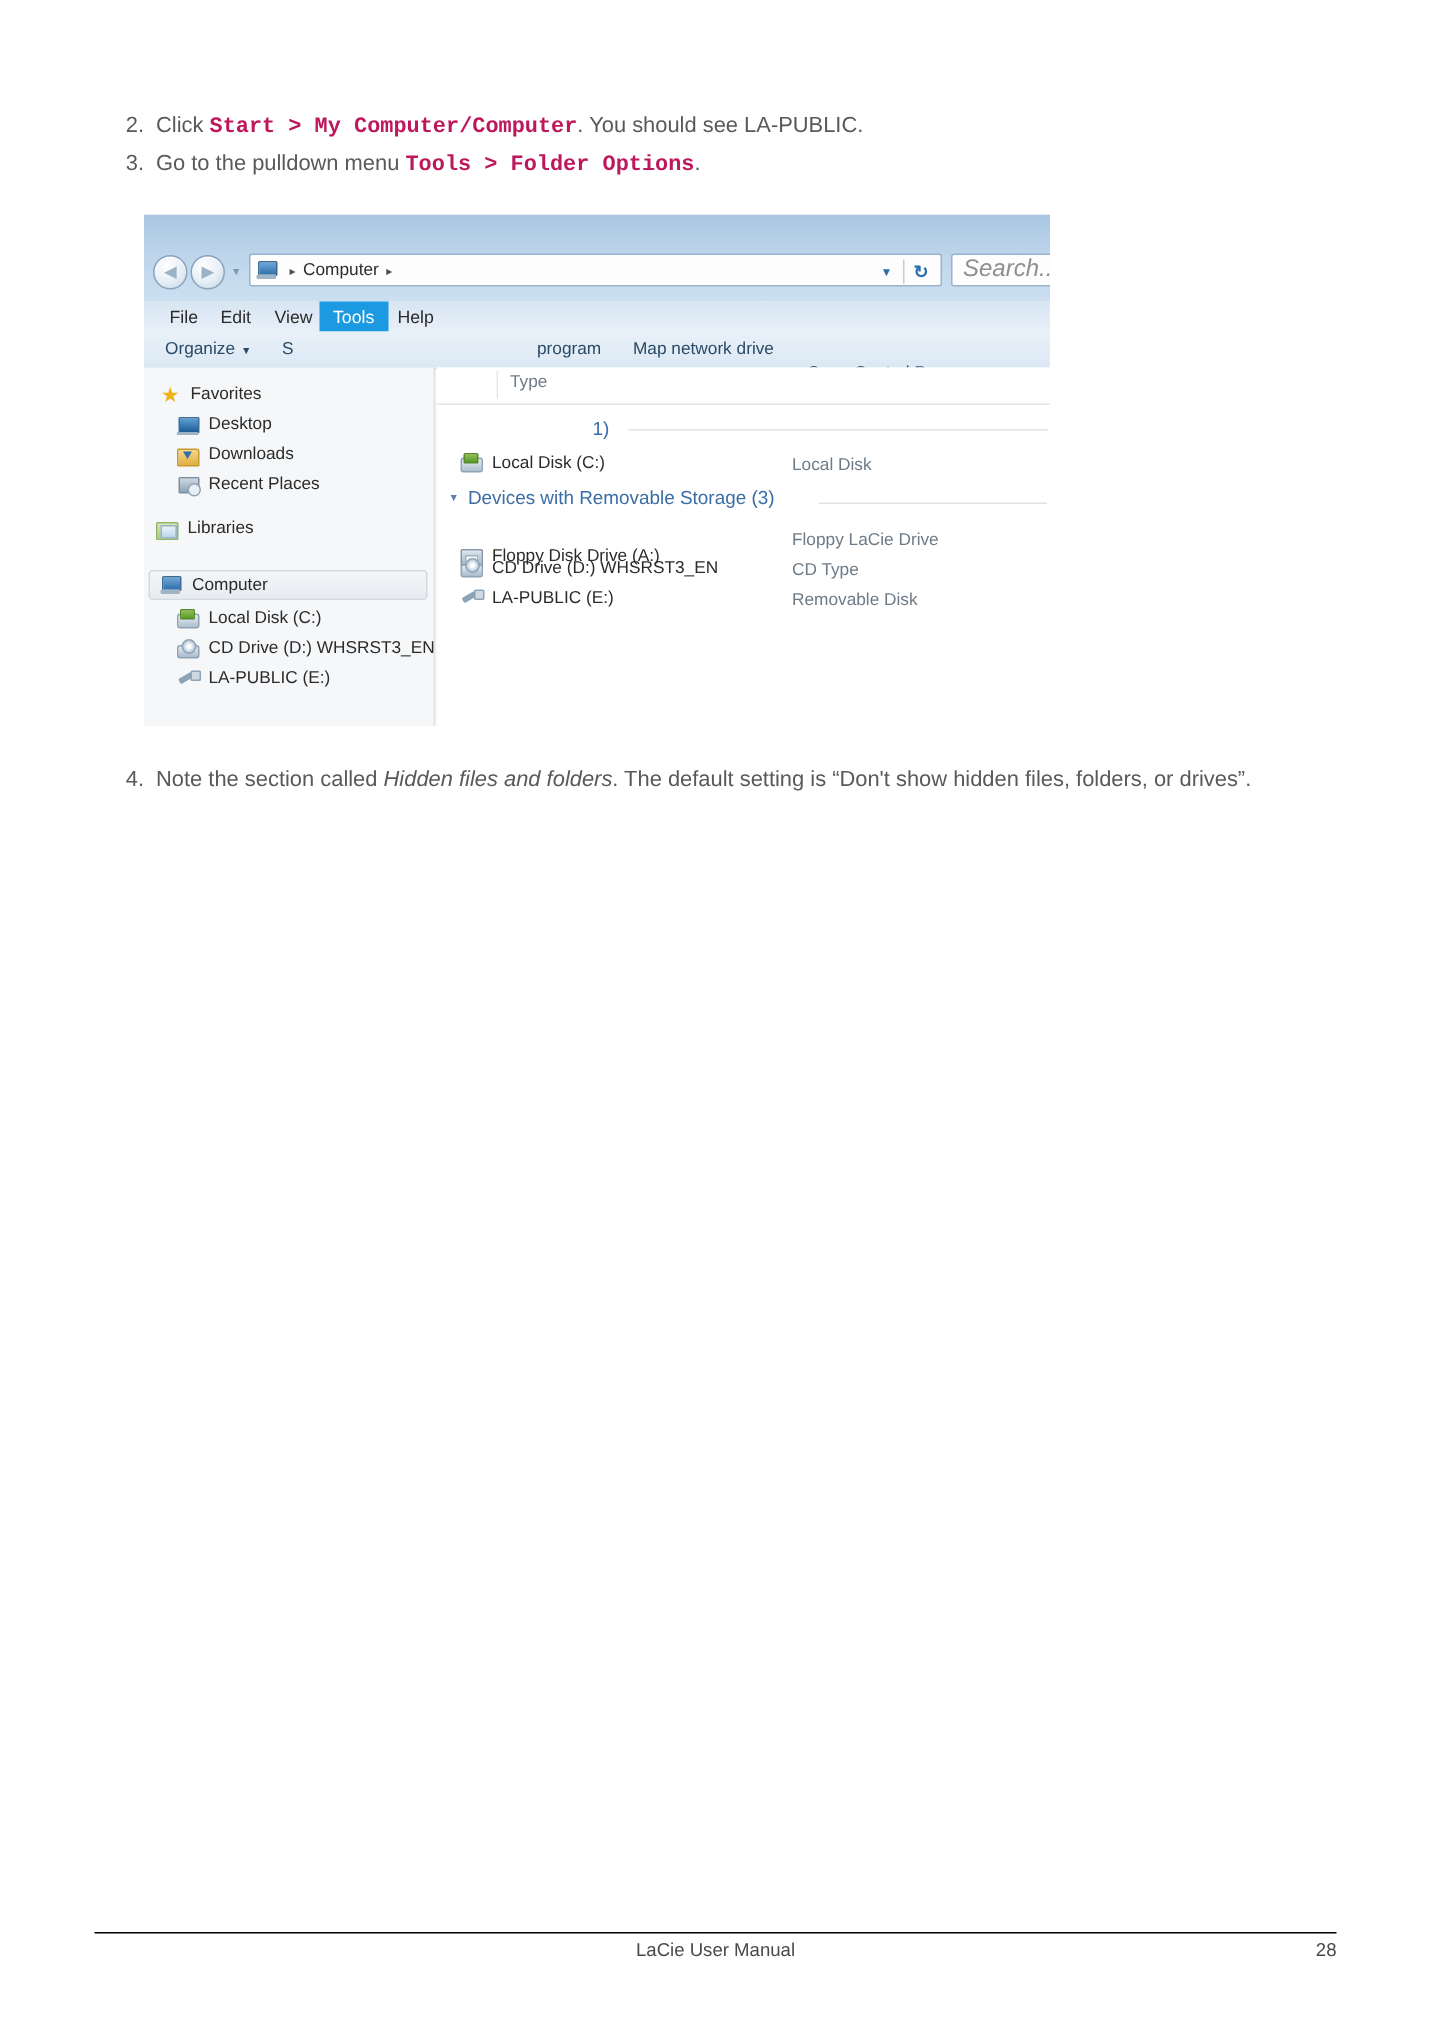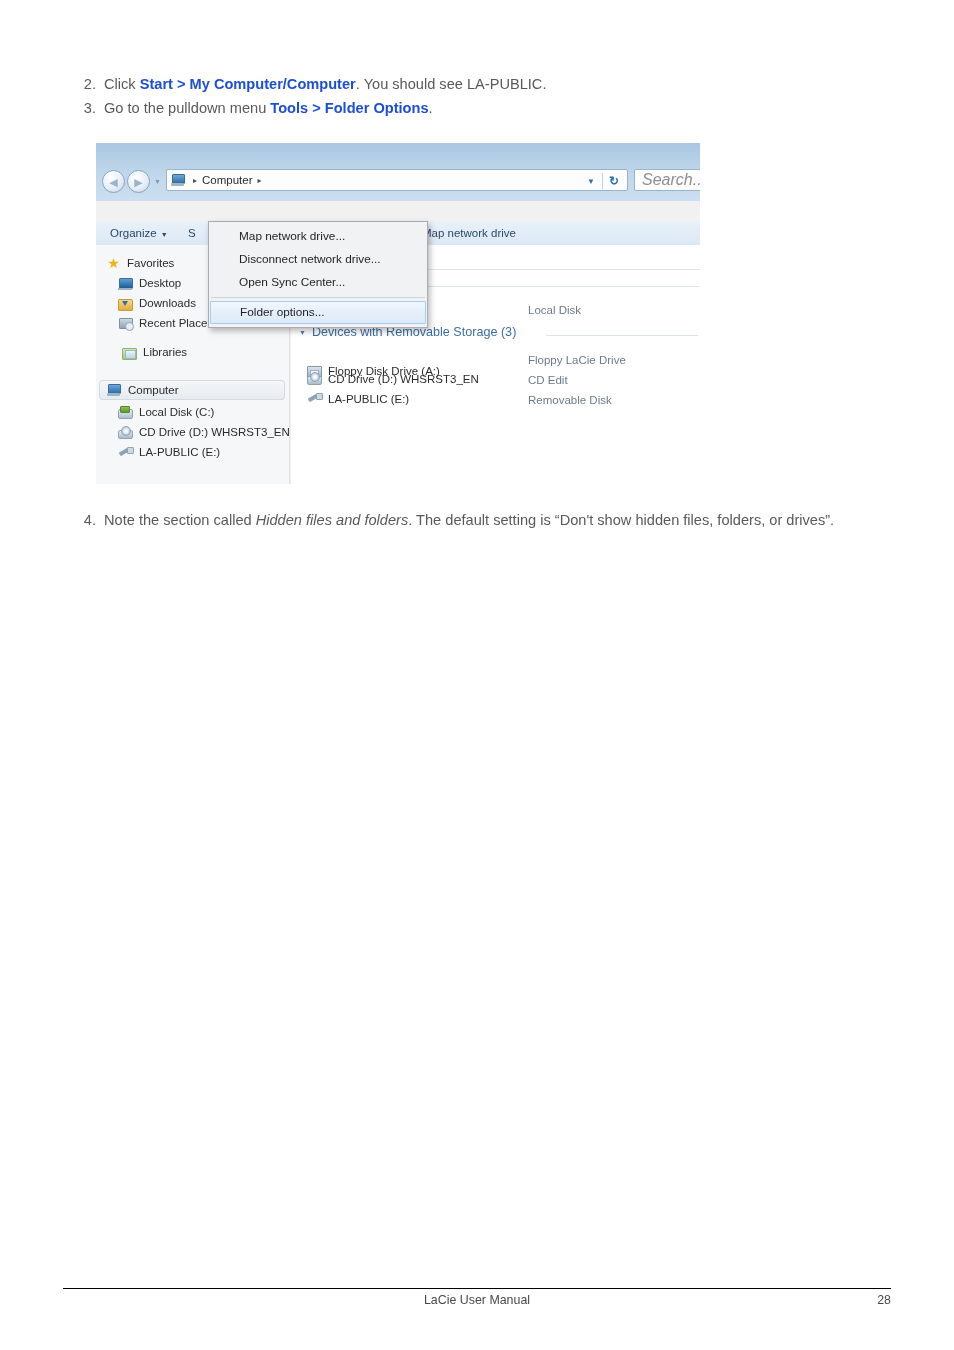--- a/index.html
+++ b/index.html
@@ -39,21 +39,21 @@
   .step .num {
     width: 24px;
     flex: 0 0 24px;
     text-align: right;
     padding-right: 8px;
     color: #59595b;
   }
   .step .txt {
     flex: 1 1 auto;
   }
-  .step b { font-weight: bold; color: #1d4ed8; }
+  .step b { font-weight: bold; color: #be185d; font-family: Liberation Mono, monospace; }
   .step i { font-style: italic; }
 
   .steps-late {
     position: absolute;
     left: 72px;
     top: 508px;
     width: 820px;
   }
 
   
@@ -467,20 +467,27 @@
           <span class="addr-sep"></span>
           <span class="refresh">↻</span>
         </div>
       </div>
 
       <div class="search-box">
         <span>Search...</span>
       </div>
     </div>
 
+    <div class="menubar">
+      <div class="menu-item" style="left:8px;">File</div>
+      <div class="menu-item" style="left:42px;">Edit</div>
+      <div class="menu-item" style="left:78px;">View</div>
+      <div class="menu-item active" style="left:117px;">Tools</div>
+      <div class="menu-item" style="left:160px;">Help</div>
+    </div>
 
     <div class="toolbar">
       <div class="tb-item" style="left:14px;"><span>Organize</span><span class="tb-caret">▼</span></div>
       <div class="tb-item" style="left:92px;">S</div>
       <div class="tb-item" style="left:262px;">program</div>
       <div class="tb-item" style="left:326px;">Map network drive</div>
       <div class="tb-item" style="left:442px;margin-top:16px;">Open Control Pa</div>
     </div>
 
     <div class="pane-left">
@@ -502,21 +509,21 @@
           </span>
         <span>Downloads</span>
       </div>
       <div class="nav-row" style="top:68px;left:22px;">
         <span class="ic ic-recent">
             <i class="a"></i>
             <i class="b"></i>
           </span>
         <span>Recent Places</span>
       </div>
-      <div class="nav-row" style="top:97px;left:26px;justify-content:space-between;">
+      <div class="nav-row" style="top:97px;left:8px;justify-content:space-between;">
         <span class="ic ic-lib">
             <i class="a"></i>
             <i class="b"></i>
           </span>
         <span>Libraries</span>
       </div>
       <div class="nav-row sel" style="top:135px;">
         <span class="ic ic-pc">
             <i class="a"></i>
             <i class="b"></i>
@@ -581,39 +588,32 @@
       </div>
       <div class="type-cell" style="top:109px;">Floppy LaCie Drive</div>
 
       <div class="item-row" style="top:127px;">
         <span class="ic ic-cd">
             <i class="a"></i>
             <i class="b"></i>
           </span>
         <span>CD Drive (D:) WHSRST3_EN</span>
       </div>
-      <div class="type-cell" style="top:129px;">CD Edit</div>
+      <div class="type-cell" style="top:129px;">CD Type</div>
 
       <div class="item-row" style="top:147px;">
         <span class="ic ic-usb">
             <i class="a"></i>
             <i class="b"></i>
           </span>
         <span>LA-PUBLIC (E:)</span>
       </div>
       <div class="type-cell" style="top:149px;">Removable Disk</div>
     </div>
 
-    <div class="dropdown">
-      <div class="dd-item">Map network drive...</div>
-      <div class="dd-item">Disconnect network drive...</div>
-      <div class="dd-item">Open Sync Center...</div>
-      <div class="dd-sep"></div>
-      <div class="dd-item hl">Folder options...</div>
-    </div>
 
   </div>
 
   <div class="steps-late">
     <div class="step">
       <span class="num">4.</span>
       <span class="txt"><span>Note the section called </span><i>Hidden files and folders</i><span>. The default setting is “Don't show hidden files, folders, or drives”.</span></span>
     </div>
   </div>
 

